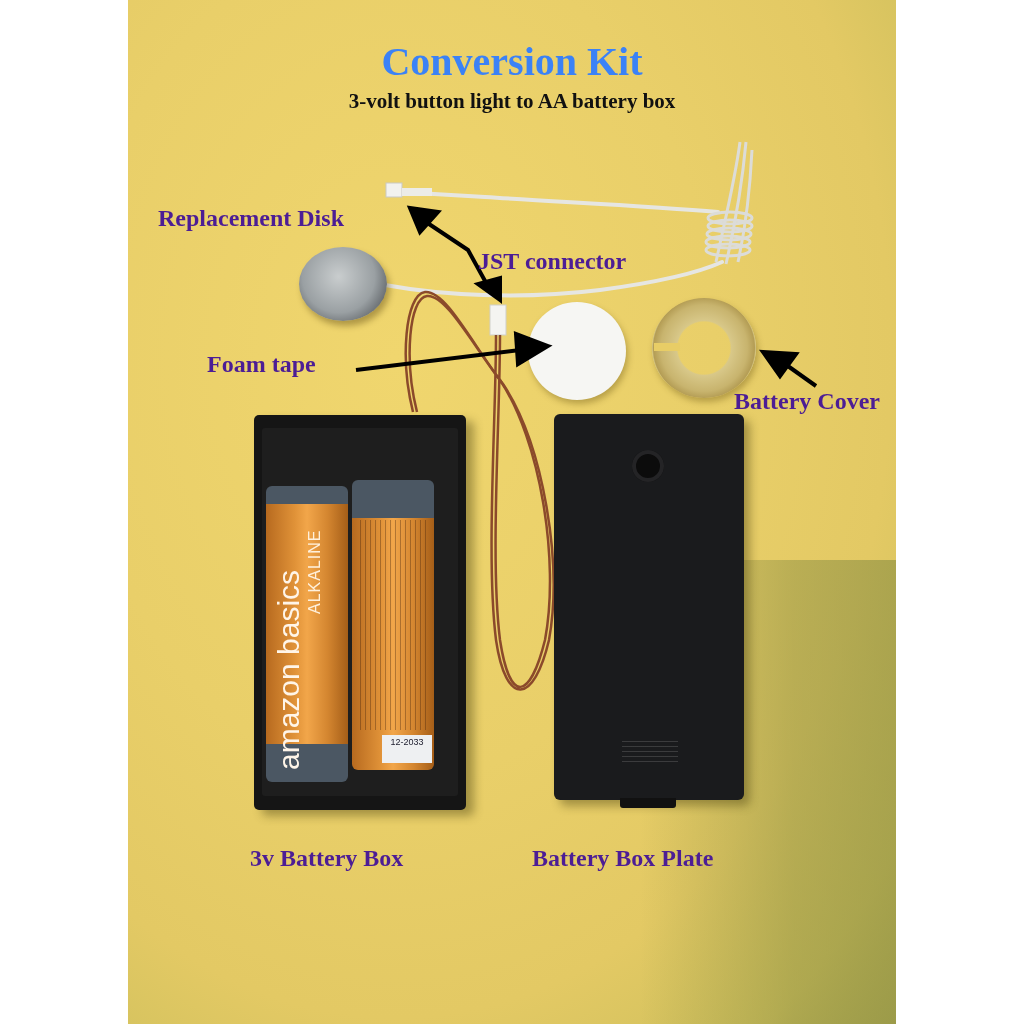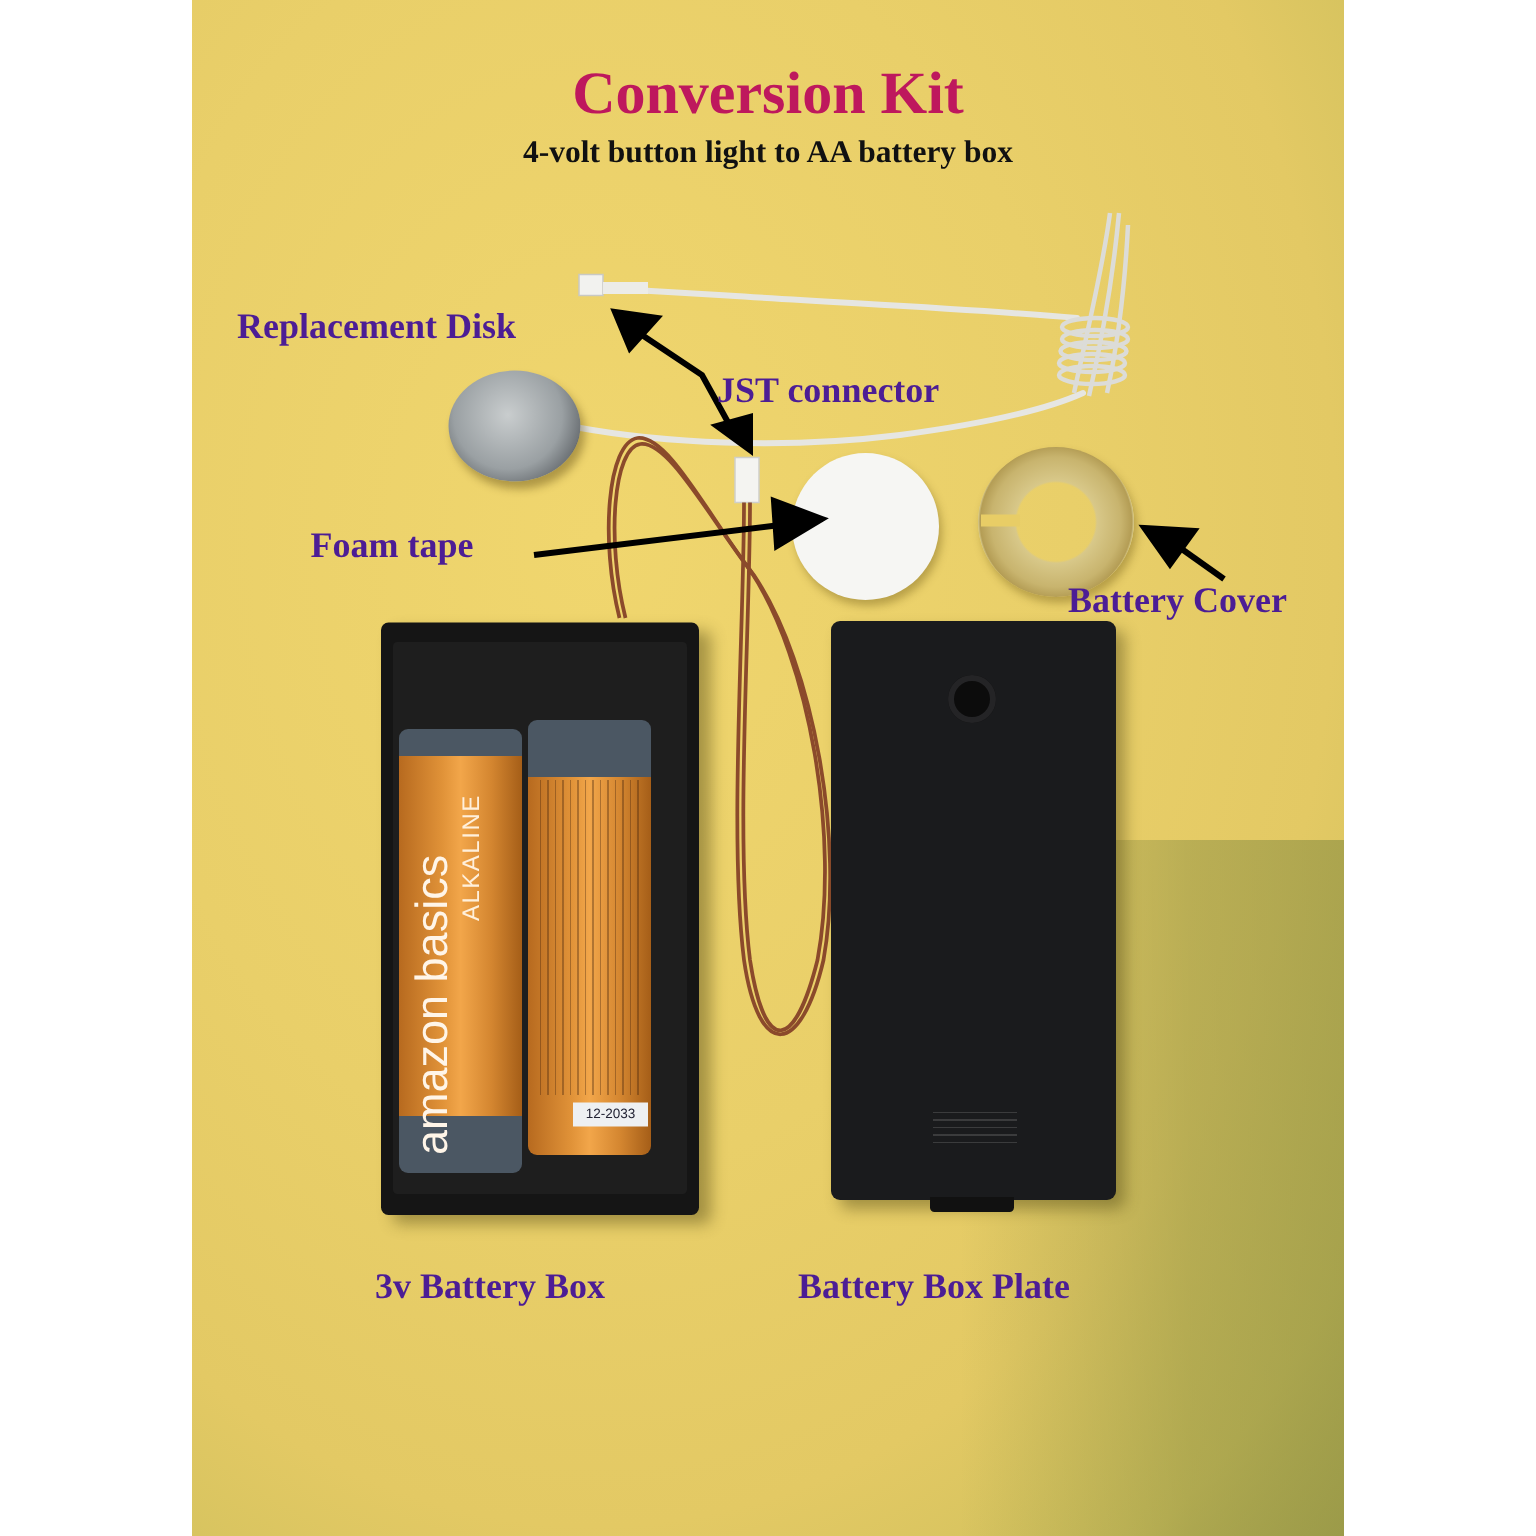--- a/index.html
+++ b/index.html
@@ -2,24 +2,24 @@
 <html><head>
 <meta charset="utf-8">
 <style>
   html, body { margin:0; padding:0; }
   body { width:1024px; height:1024px; background:#ffffff; position:relative; overflow:hidden; font-family:"Liberation Serif", serif; }
   .panel { position:absolute; left:128px; top:0; width:768px; height:1024px;
     background: radial-gradient(ellipse at 35% 35%, #f0d66e 0%, #e9cf69 45%, #e3c964 70%, #cfc05c 88%, #a9a650 100%);
   }
   .shadow-br { position:absolute; left:640px; top:560px; width:256px; height:464px;
     background: linear-gradient(90deg, rgba(160,150,70,0) 0%, rgba(150,150,70,0.55) 60%, rgba(150,150,70,0.7) 100%); }
-  .title { position:absolute; left:0; width:1024px; top:38px; text-align:center; font-weight:bold; font-size:40px; color:#be185d; }
+  .title { position:absolute; left:0; width:1024px; top:38px; text-align:center; font-weight:bold; font-size:40px; color:#3b82f6; }
   .subtitle { position:absolute; left:0; width:1024px; top:89px; text-align:center; font-weight:bold; font-size:21px; color:#111; }
   .label { position:absolute; font-weight:bold; font-size:24px; color:#4c1d95; white-space:nowrap; }
-  .label.center { text-align:center; }
+  .label.center { text-align:right; }
   svg.overlay { position:absolute; left:0; top:0; width:1024px; height:1024px; pointer-events:none; }
 
   
   .disk { position:absolute; left:299px; top:247px; width:88px; height:74px; border-radius:50%;
     background: radial-gradient(circle at 45% 40%, #c9cdce 0%, #9aa0a3 55%, #6e7377 75%, #1c1c1c 80%, #2a2a2a 88%, #b8b4a8 93%, #8c8778 100%);
     box-shadow: 3px 5px 6px rgba(80,60,10,0.4); }
   
   .foam { position:absolute; left:528px; top:302px; width:98px; height:98px; border-radius:50%; background:#f6f6f3;
     box-shadow: 2px 4px 6px rgba(90,70,10,0.35); }
   
@@ -39,41 +39,41 @@
   .batt1 .cap.top { top:0; height:18px; }
   .batt1 .body { top:18px; height:240px; }
   .batt1 .cap.bottom { top:258px; height:38px; }
   .batt2 { left:352px; top:480px; height:290px; }
   .batt2 .cap.top { top:0; height:38px; }
   .batt2 .body { top:38px; height:252px; }
   .brand { position:absolute; left:272px; top:770px; transform-origin:left top; transform:rotate(-90deg);
     font-family:"Liberation Sans", sans-serif; color:#fff5e8; font-size:30px; white-space:nowrap; }
   .brand2 { position:absolute; left:306px; top:614px; transform-origin:left top; transform:rotate(-90deg);
     font-family:"Liberation Sans", sans-serif; color:#fff0dc; font-size:16px; letter-spacing:1px; white-space:nowrap; }
-  .date-tag { position:absolute; left:382px; top:735px; width:50px; height:16px; background:#eef0f2; font-family:"Liberation Sans", sans-serif;
+  .date-tag { position:absolute; left:382px; top:735px; width:50px; height:28px; background:#eef0f2; font-family:"Liberation Sans", sans-serif;
     font-size:9px; color:#223; text-align:center; line-height:14px; transform:rotate(-0deg); }
   .fineprint { position:absolute; left:360px; top:520px; width:66px; height:210px;
     background: repeating-linear-gradient(90deg, rgba(60,30,10,0.35) 0 1px, transparent 1px 5px); }
 
   
   .cover { position:absolute; left:554px; top:414px; width:190px; height:386px; background:#1a1b1d; border-radius:6px;
     box-shadow: 6px 6px 10px rgba(80,70,20,0.45); }
   .cover-hole { position:absolute; left:632px; top:450px; width:32px; height:32px; border-radius:50%; background:#0c0c0c; box-shadow: inset 0 0 0 4px #242426; }
   .cover-tab { position:absolute; left:620px; top:798px; width:56px; height:10px; background:#111; border-radius:0 0 3px 3px; }
   .cover-text { position:absolute; left:622px; top:740px; width:56px; height:22px;
     background: repeating-linear-gradient(0deg, rgba(120,120,120,0.35) 0 1px, transparent 1px 5px); }
 </style>
 </head>
 <body>
 
 <div class="panel"></div>
 <div class="shadow-br"></div>
 
 <div class="title">Conversion Kit</div>
-<div class="subtitle">4-volt button light to AA battery box</div>
+<div class="subtitle">3-volt button light to AA battery box</div>
 
 <svg class="overlay" viewBox="0 0 1024 1024">
 
   <g fill="none" stroke="#e6e6e2" stroke-width="4" stroke-linecap="round">
     <path d="M400 192 L 485 197 C 560 202, 650 206, 718 212"></path>
     <path d="M385 285 C 440 295, 520 300, 600 290 C 660 282, 700 272, 722 262"></path>
   </g>
 
   <g fill="none" stroke="#dcdcd8" stroke-width="3">
     <path d="M740 142 C 735 180, 725 220, 716 262"></path>

